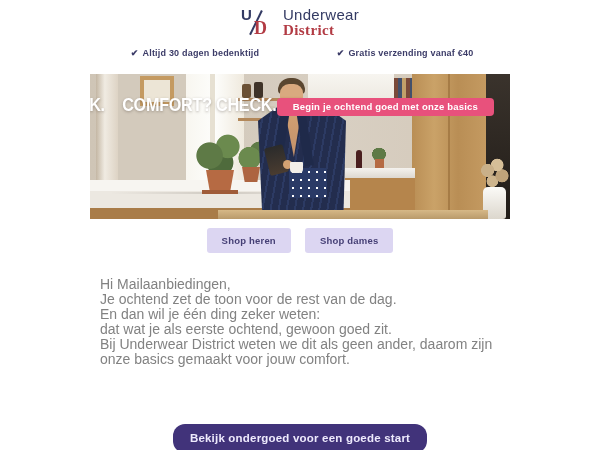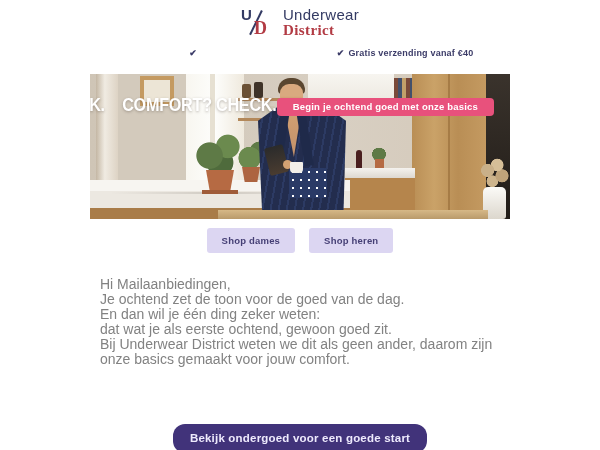--- a/index.html
+++ b/index.html
@@ -211,20 +211,21 @@
       <div class="brand-name">
         <div class="brand-line1">Underwear</div>
         <div class="brand-line2">District</div>
       </div>
     </div>
   </header>
 
   <div class="usp-row">
     <div class="usp">
       <span class="check">✔</span>
+      <span>Altijd 30 dagen bedenktijd</span>
     </div>
     <div class="usp">
       <span class="check">✔</span>
       <span>Gratis verzending vanaf €40</span>
     </div>
   </div>
 
   <div class="hero">
     <div class="h-pillar"></div>
     <div class="h-wall-left"></div>
@@ -274,27 +275,27 @@
     <div class="h-table"></div>
 
     <div class="hero-overlay">
       <div class="hero-headline">KOFFIE? CHECK.</div>
       <div class="hero-headline">COMFORT? CHECK.</div>
       <div class="hero-badge">Begin je ochtend goed met onze basics</div>
     </div>
   </div>
 
   <div class="shop-row">
+    <button class="shop-btn">Shop heren</button>
     <button class="shop-btn">Shop dames</button>
-    <button class="shop-btn">Shop heren</button>
   </div>
 
   <div class="body-copy">
     <div>Hi Mailaanbiedingen,</div>
-    <div>Je ochtend zet de toon voor de goed van de dag.</div>
+    <div>Je ochtend zet de toon voor de rest van de dag.</div>
     <div>En dan wil je één ding zeker weten:</div>
     <div>dat wat je als eerste ochtend, gewoon goed zit.</div>
     <div>Bij Underwear District weten we dit als geen ander, daarom zijn onze basics gemaakt voor jouw comfort.</div>
   </div>
 
   <div class="cta-row">
     <button class="cta-btn">Bekijk ondergoed voor een goede start</button>
   </div>
 
   <hr class="divider">

